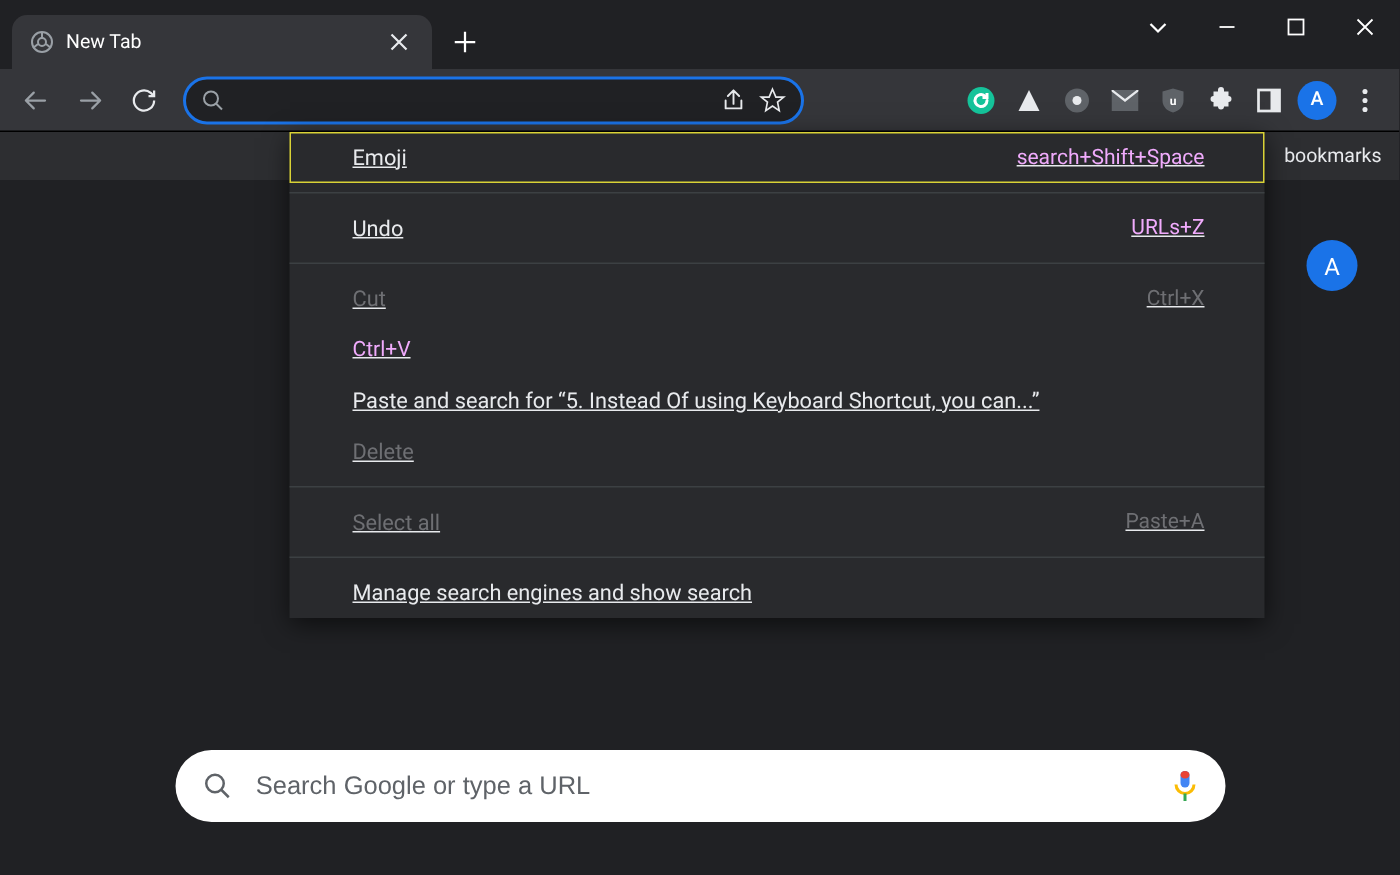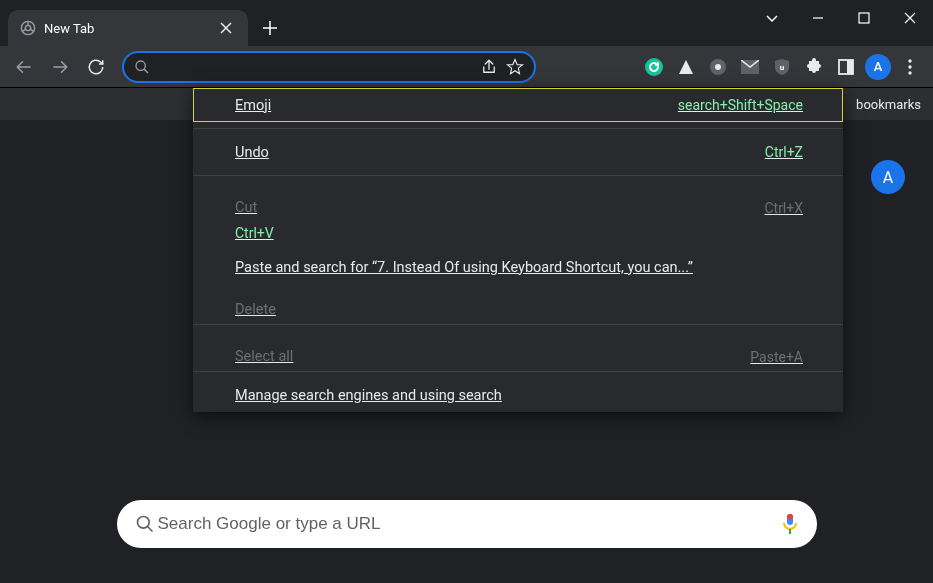--- a/index.html
+++ b/index.html
@@ -15,21 +15,21 @@
     .titlebar {
       height: 46px;
       background: #202124;
       display: flex;
       align-items: flex-end;
       padding-left: 8px;
     }
     .tab {
       background: #35363a;
       height: 36px;
-      width: 240px;
+      width: 280px;
       border-radius: 10px 10px 0 0;
       display: flex;
       align-items: center;
       padding: 0 12px;
       gap: 8px;
       font-size: 13px;
     }
     .tab .favicon {
       width: 16px;
       height: 16px;
@@ -176,21 +176,21 @@
       top: 380px;
       left: 50%;
       transform: translateX(-50%);
       width: 700px;
       height: 48px;
       background: #fff;
       border-radius: 24px;
       display: flex;
       align-items: center;
       padding: 0 18px;
-      gap: 3px;
+      gap: 16px;
     }
     .search-pill .sicon { color: #5f6368; }
     .search-pill input {
       flex: 1;
       border: none;
       outline: none;
       font-size: 17px;
       color: #202124;
     }
     .search-pill input::placeholder { color: #5f6368; }
@@ -208,23 +208,23 @@
     }
     .menu-item {
       height: 34px;
       display: flex;
       align-items: center;
       padding: 0 40px 0 42px;
       color: #e8eaed;
       cursor: pointer;
       position: relative;
     }
-    .menu-item.disabled { color: #6e6f73; cursor: default; align-items: flex-end; }
+    .menu-item.disabled { color: #6e6f73; cursor: default; }
     .menu-item .label { flex: 1; }
-    .menu-item .accel { color: #86efac; font-size: 14px; }
+    .menu-item .accel { color: #f0abfc; font-size: 14px; }
     .menu-item.disabled .accel { color: #6e6f73; }
     .menu-item.highlight {
       outline: 1px solid #d9d236;
       outline-offset: -1px;
     }
     .menu-sep {
       height: 1px;
       background: #3c4043;
       margin: 6px 0;
     }
@@ -393,38 +393,38 @@
 </div>
 
 <div class="context-menu" id="context-menu">
     <div class="menu-item highlight">
       <span class="label">Emoji</span>
       <span class="accel">search+Shift+Space</span>
     </div>
     <div class="menu-sep"></div>
     <div class="menu-item">
       <span class="label">Undo</span>
-      <span class="accel">Ctrl+Z</span>
+      <span class="accel">URLs+Z</span>
     </div>
     <div class="menu-sep"></div>
     <div class="menu-item disabled">
       <span class="label">Cut</span>
       <span class="accel">Ctrl+X</span>
     </div>
     <div class="menu-item">
       <span class="accel">Ctrl+V</span>
     </div>
     <div class="menu-item">
-      <span class="label">Paste and search for “7. Instead Of using Keyboard Shortcut, you can...”</span>
+      <span class="label">Paste and search for “5. Instead Of using Keyboard Shortcut, you can...”</span>
     </div>
     <div class="menu-item disabled">
       <span class="label">Delete</span>
     </div>
     <div class="menu-sep"></div>
     <div class="menu-item disabled">
       <span class="label">Select all</span>
       <span class="accel">Paste+A</span>
     </div>
     <div class="menu-sep"></div>
     <div class="menu-item">
-      <span class="label">Manage search engines and using search</span>
+      <span class="label">Manage search engines and show search</span>
     </div>
   </div>
 
 </body></html>

